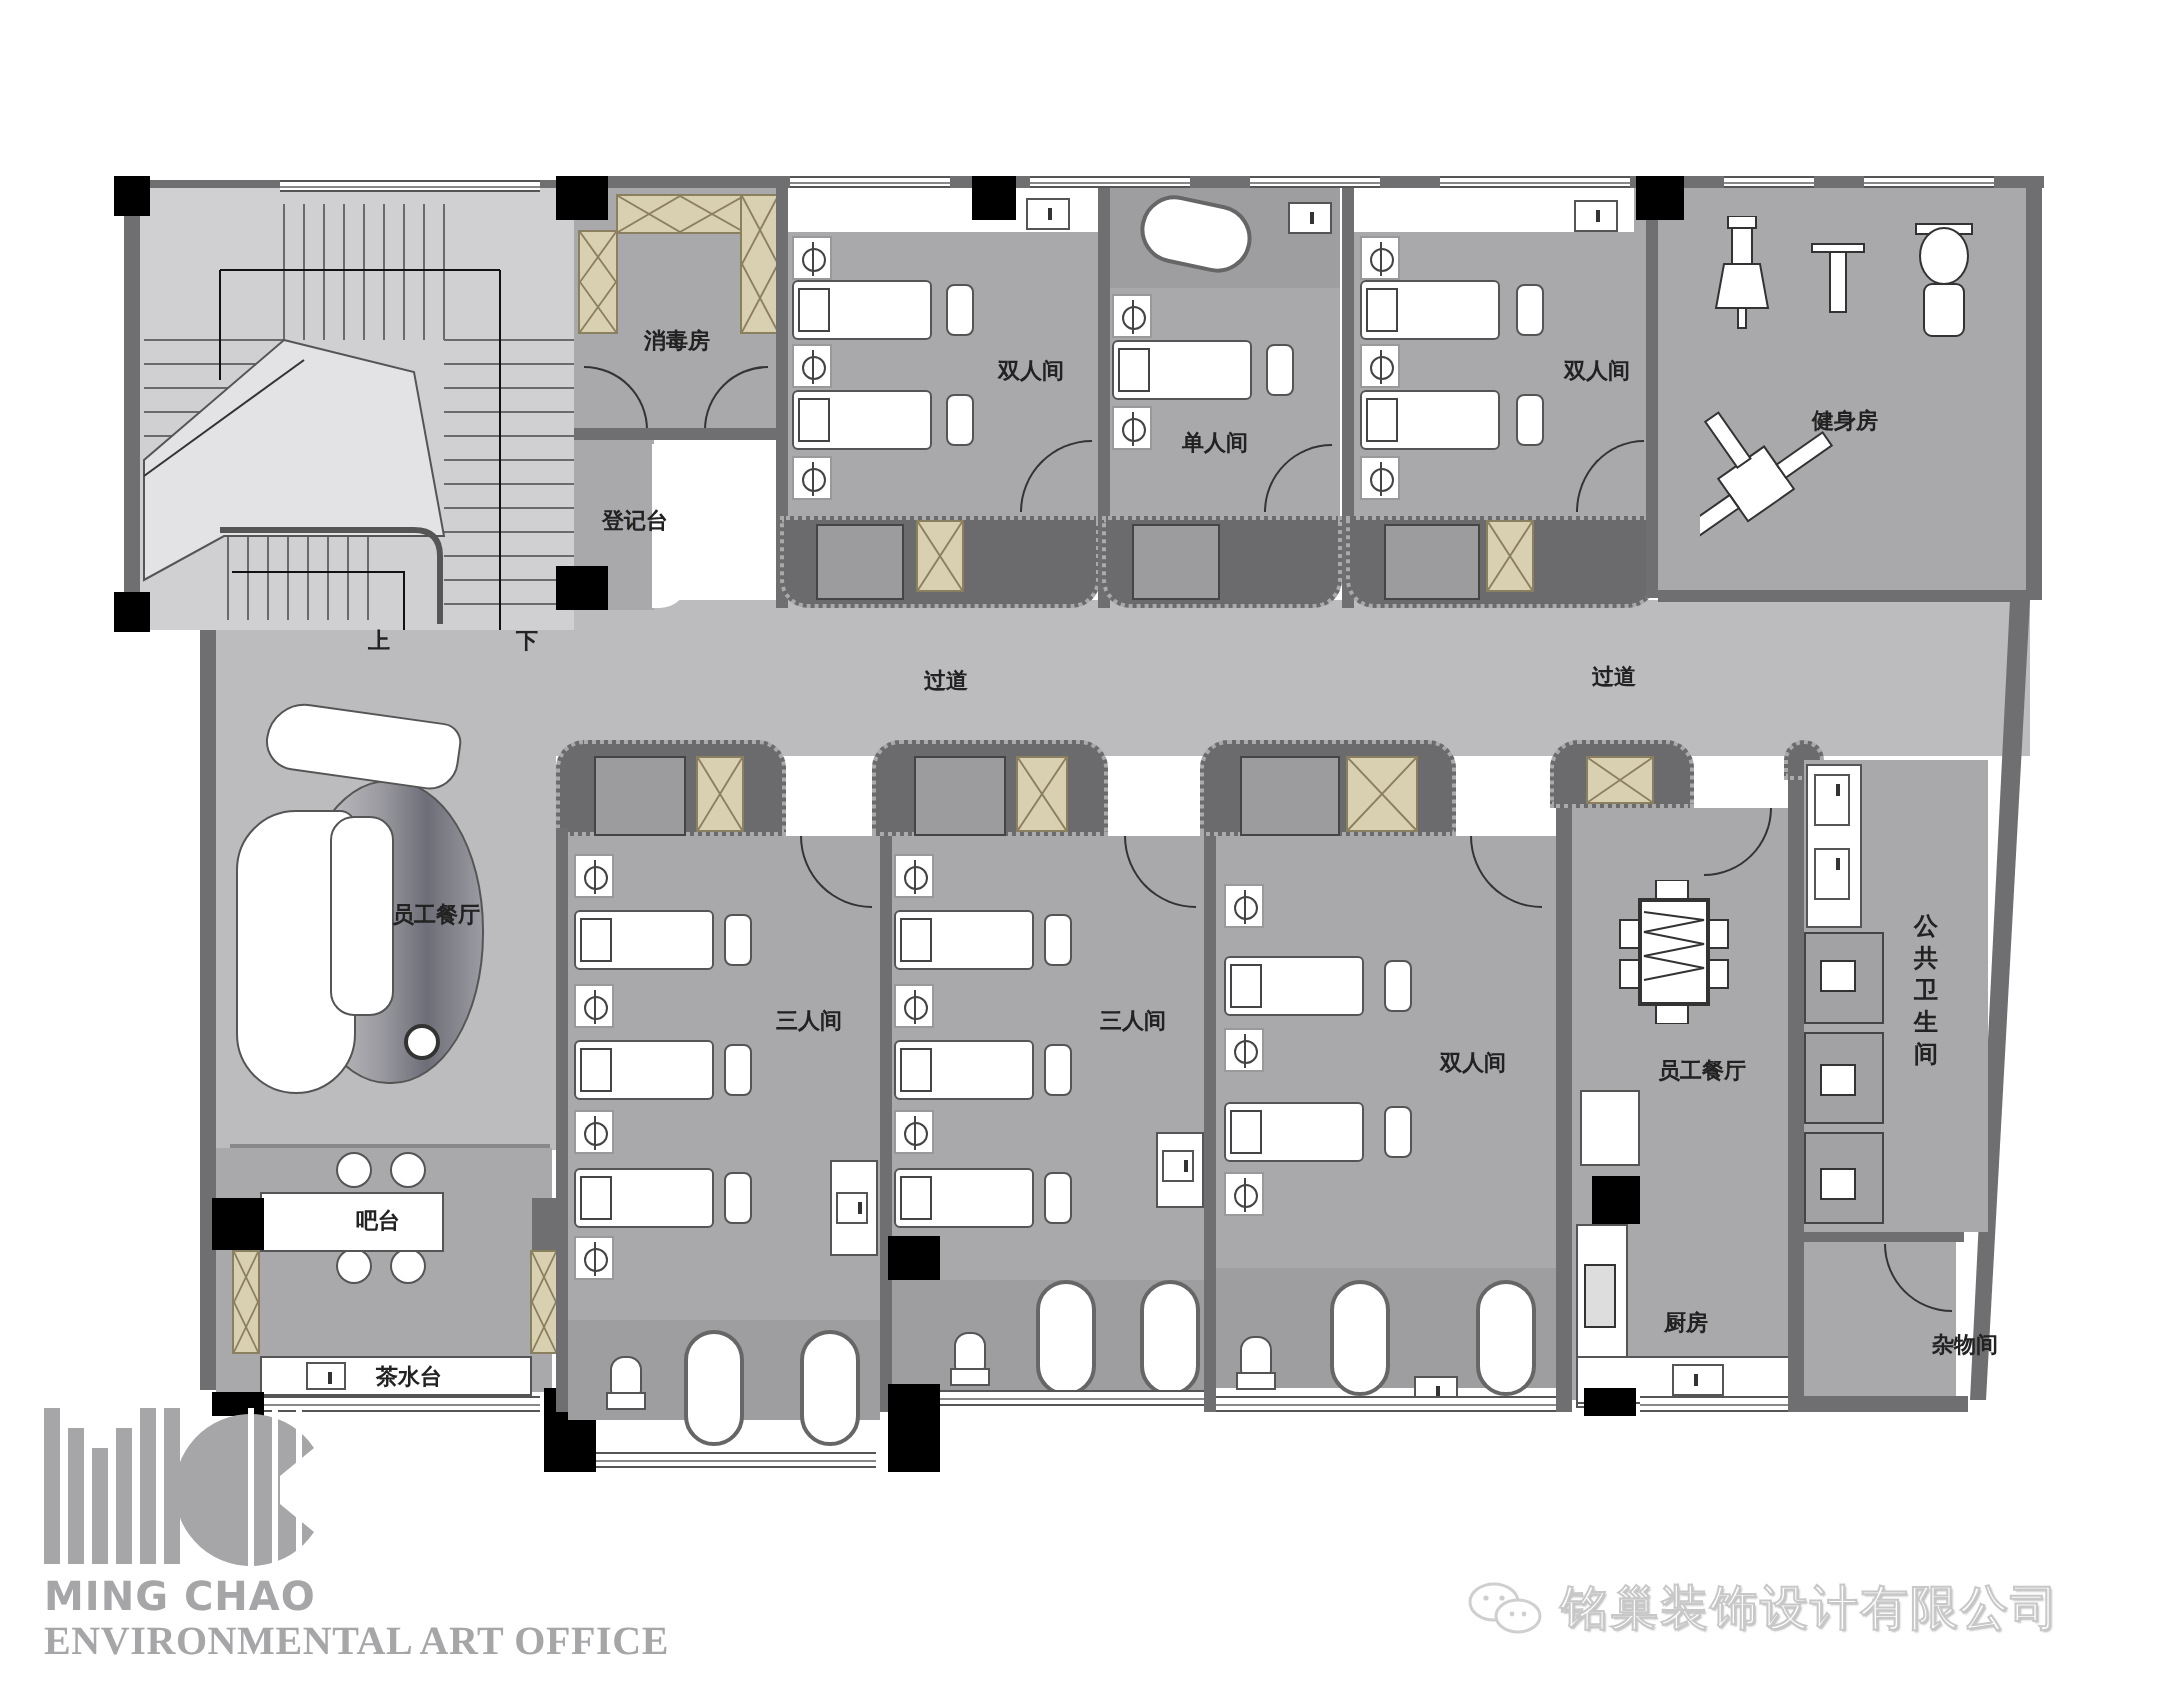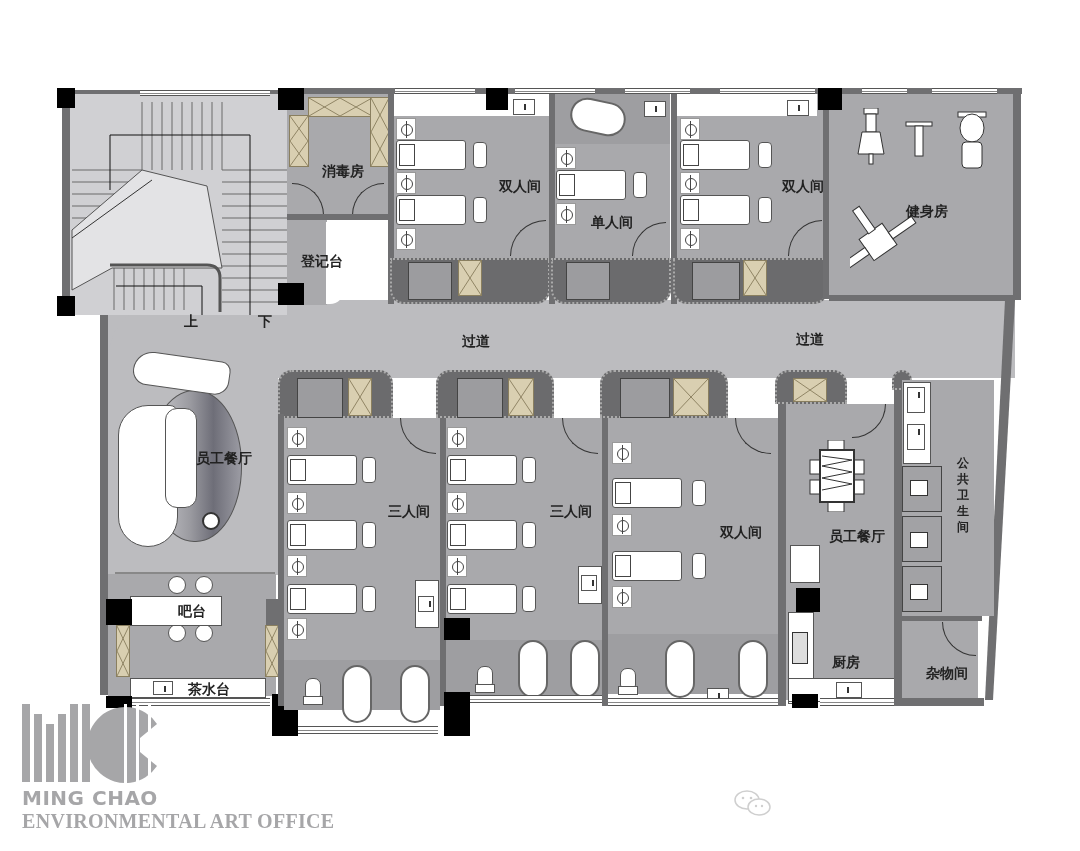--- a/index.html
+++ b/index.html
@@ -2,21 +2,21 @@
 <html><head>
 <meta charset="utf-8">
 <style>
   html,body{margin:0;padding:0;background:#ffffff;}
   body{width:1080px;height:851px;position:relative;overflow:hidden;font-family:"DejaVu Sans","Liberation Sans",sans-serif;}
   .abs{position:absolute;}
   .wall{position:absolute;background:#6f6f71;}
   .col{position:absolute;background:#000;}
   .floor{position:absolute;background:#a9a9ac;}
   .corr{position:absolute;background:#bcbcbf;}
-  .label{position:absolute;font-size:14px;font-weight:bold;color:#222;white-space:nowrap;}
+  .label{position:absolute;font-size:11px;font-weight:bold;color:#222;white-space:nowrap;}
   .vlabel{position:absolute;font-size:12px;font-weight:bold;color:#222;width:14px;line-height:16px;text-align:center;}
   .bed{position:absolute;width:70px;height:30px;background:#fff;border:1px solid #555;border-radius:3px;box-sizing:border-box;}
   .bed::before{content:"";position:absolute;left:2px;top:3px;width:16px;height:22px;border:1px solid #444;box-sizing:border-box;}
   .pillow{position:absolute;width:14px;height:26px;background:#fff;border:1px solid #555;border-radius:4px;box-sizing:border-box;}
   .lamp{position:absolute;width:20px;height:22px;background:#fff;border:1px solid #999;box-sizing:border-box;}
   .lamp::before{content:"";position:absolute;left:4px;top:5px;width:10px;height:10px;border:1px solid #444;border-radius:50%;}
   .lamp::after{content:"";position:absolute;left:9px;top:2px;width:1px;height:17px;background:#444;}
   .tub{position:absolute;width:30px;height:58px;background:#fff;border:2px solid #666;border-radius:15px;box-sizing:border-box;}
   .toilet{position:absolute;width:18px;height:26px;}
   .toilet::before{content:"";position:absolute;left:2px;top:0;width:14px;height:18px;background:#fff;border:1px solid #555;border-radius:7px 7px 3px 3px;}
@@ -384,21 +384,21 @@
   <div class="abs" style="left:902px;top:566px;width:40px;height:46px;border:1px solid #444;background:#a2a2a5;box-sizing:border-box;"></div>
   <div class="abs" style="left:910px;top:480px;width:16px;height:14px;background:#fff;border:1px solid #333;"></div>
   <div class="abs" style="left:910px;top:532px;width:16px;height:14px;background:#fff;border:1px solid #333;"></div>
   <div class="abs" style="left:910px;top:584px;width:16px;height:14px;background:#fff;border:1px solid #333;"></div>
   <div class="vlabel" style="left:956px;top:455px;">
     <span>公</span><br><span>共</span><br><span>卫</span><br><span>生</span><br><span>间</span>
   </div>
   <div class="wall" style="left:902px;top:616px;width:80px;height:5px;"></div>
   <div class="floor" style="left:902px;top:621px;width:76px;height:78px;"></div>
   <div class="door-arc" style="left:942px;top:622px;width:34px;height:34px;transform:scaleX(-1) scaleY(-1);"></div>
-  <span class="label" style="left:926px;top:665px;">杂物间</span>
+  <span class="label" style="left:966px;top:665px;">杂物间</span>
   <div class="wall" style="left:894px;top:698px;width:90px;height:8px;"></div>
 </div>
 
 <div class="abs" style="left:22px;top:704px;width:160px;height:80px;">
   <svg width="160" height="80">
     <g fill="#a6a6a8">
       <rect x="0" y="0" width="8" height="78"></rect>
         <rect x="12" y="10" width="8" height="68"></rect>
         <rect x="24" y="20" width="8" height="58"></rect>
       <rect x="36" y="10" width="8" height="68"></rect>
@@ -418,13 +418,14 @@
 
 <div class="abs" style="left:732px;top:788px;display:flex;align-items:center;gap:6px;">
   <svg width="42" height="30">
     <ellipse cx="15" cy="12" rx="12" ry="9" fill="#fff" stroke="#cfcfcf" stroke-width="1.5"></ellipse>
     <ellipse cx="27" cy="19" rx="11" ry="8" fill="#fff" stroke="#cfcfcf" stroke-width="1.5"></ellipse>
     <circle cx="11" cy="10" r="1.3" fill="#cfcfcf"></circle>
       <circle cx="19" cy="10" r="1.3" fill="#cfcfcf"></circle>
     <circle cx="24" cy="18" r="1.2" fill="#cfcfcf"></circle>
       <circle cx="30" cy="18" r="1.2" fill="#cfcfcf"></circle>
   </svg>
+  <span style="font-size:24px;color:#ffffff;-webkit-text-stroke:1px #c8c8c8;text-shadow:1px 1px 1px #bdbdbd;letter-spacing:1px;">铭巢装饰设计有限公司</span>
 </div>
 
 </body></html>

